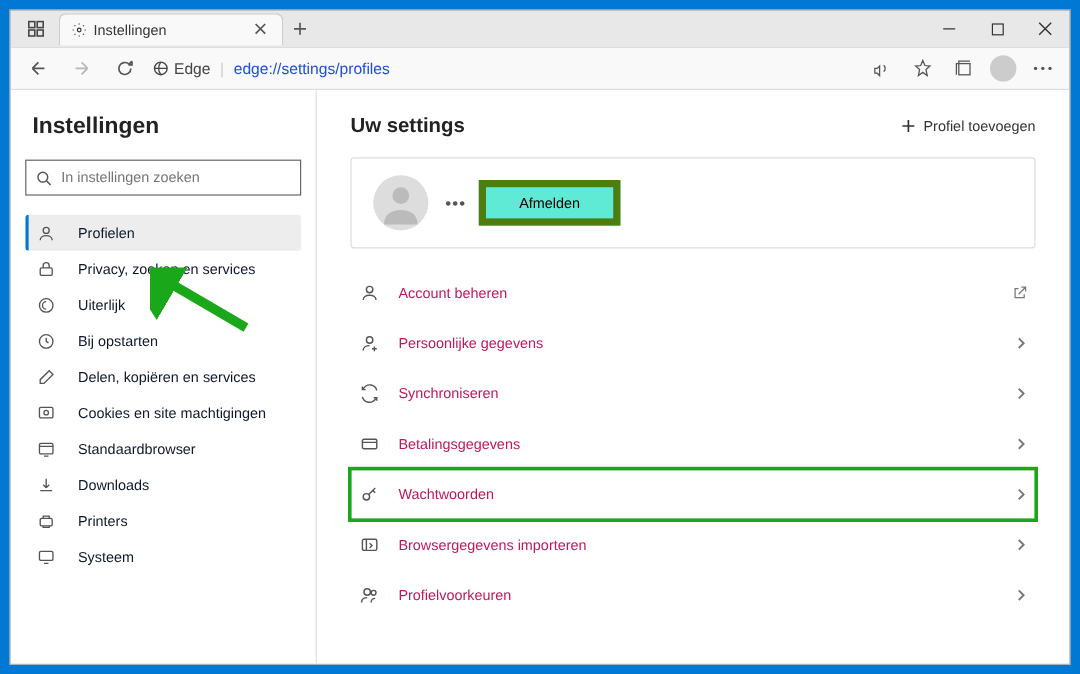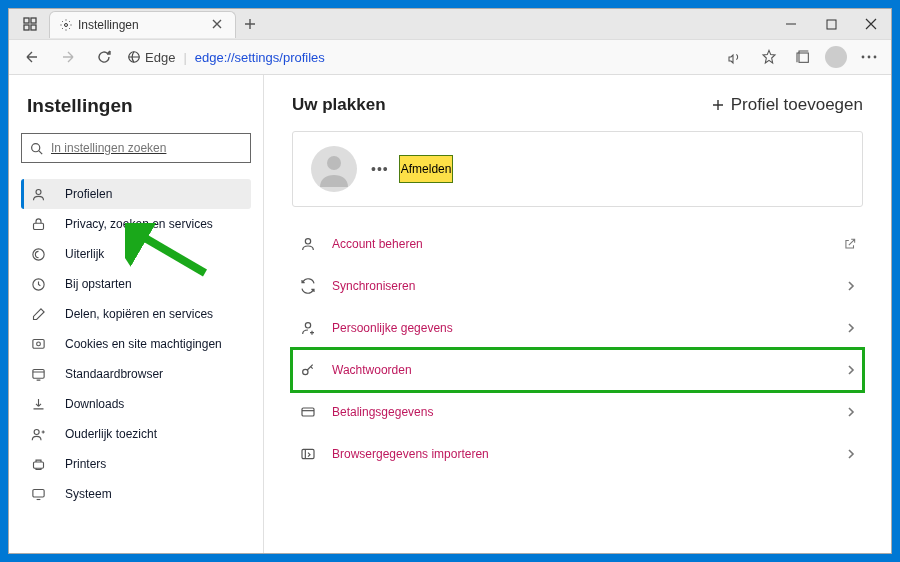--- a/index.html
+++ b/index.html
@@ -18,41 +18,41 @@
 .addr { flex: 1; display: flex; align-items: center; gap: 8px; font-size: 13px; color: #666; }
 .addr .edge-badge { display: flex; gap: 4px; color: #444; }
 .addr .url { color: #1d4ed8; }
 .tool-icons { display: flex; align-items: center; gap: 10px; color: #555; }
 .tool-icons .ti { width: 24px; height: 24px; display: flex; align-items: center; justify-content: center; cursor: pointer; }
 .avatar-small { width: 22px; height: 22px; border-radius: 50%; background: #ccc; }
 .content { flex: 1; background: #fff; display: flex; overflow: hidden; }
 .sidebar { width: 255px; border-right: 1px solid #e0e0e0; padding: 20px 12px; display: flex; flex-direction: column; gap: 10px; position: relative; }
 .sidebar h1 { font-size: 19px; font-weight: 600; color: #222; margin-bottom: 6px; margin-left: 6px; }
 .search { border: 1px solid #666; height: 30px; display: flex; align-items: center; padding: 0 8px; gap: 8px; }
-.search input { border: none; outline: none; flex: 1; font-size: 12px; color: #333; background: transparent; text-decoration: underline; }
+.search input { border: none; outline: none; flex: 1; font-size: 12px; color: #333; background: transparent; }
 .search .sicon { color: #555; }
 .nav-list { margin-top: 6px; display: flex; flex-direction: column; }
 .nav-item { display: flex; align-items: center; gap: 18px; padding: 6px 8px; font-size: 12px; color: #0f172a; cursor: pointer; border-radius: 3px; }
 .nav-item .nicon { width: 18px; height: 18px; display: flex; align-items: center; justify-content: center; color: #555; }
 .nav-item.active { background: #ededed; border-left: 3px solid #0078d4; padding-left: 5px; }
 .main { flex: 1; padding: 20px 28px; overflow: auto; }
 .main-header { display: flex; justify-content: space-between; align-items: center; margin-bottom: 16px; }
 .main-header h2 { font-size: 17px; font-weight: 600; color: #222; }
-.add-profile { display: flex; align-items: center; gap: 6px; font-size: 17px; color: #333; cursor: pointer; }
+.add-profile { display: flex; align-items: center; gap: 6px; font-size: 12px; color: #333; cursor: pointer; }
 .profile-card { border: 1px solid #ddd; border-radius: 3px; padding: 14px 18px; display: flex; align-items: center; gap: 14px; margin-bottom: 16px; }
 .profile-avatar { width: 46px; height: 46px; border-radius: 50%; background: #ddd; display: flex; align-items: center; justify-content: center; }
 .profile-info { flex: 1; }
 .profile-name { font-size: 14px; font-weight: 600; margin-bottom: 3px; color: #222; }
 .color-bar { height: 6px; margin-bottom: 5px; display: flex; gap: 1px; }
 .color-bar span { width: 10px; height: 6px; display: inline-block; }
 .sync-status { font-size: 11px; color: #107c10; display: flex; align-items: center; gap: 5px; }
 .sync-status .dot { width: 12px; height: 12px; border-radius: 50%; background: #107c10; display: flex; align-items: center; justify-content: center; color: #fff; font-size: 8px; }
 .profile-actions { display: flex; align-items: center; gap: 10px; }
 .more-dots { color: #555; font-size: 14px; cursor: pointer; letter-spacing: 1px; }
-.signout-btn { border: 1px solid #4d7c0f; background: #fde047; padding: 6px 1px; font-size: 12px; cursor: pointer; }
+.signout-btn { border: 6px solid #4d7c0f; background: #5eead4; padding: 6px 28px; font-size: 12px; cursor: pointer; }
 .option-row { display: flex; align-items: center; gap: 14px; padding: 11px 6px; font-size: 12px; color: #be185d; cursor: pointer; }
 .option-row .oicon { width: 20px; height: 20px; display: flex; align-items: center; justify-content: center; color: #555; }
 .option-row .olabel { flex: 1; }
 .option-row .chev { color: #777; }
 .option-row.highlighted { outline: 3px solid #1aa81a; outline-offset: -1px; }
 .arrow-annotation { position: absolute; left: 116px; top: 148px; pointer-events: none; }
 svg { display: block; }
 </style>
 </head>
 <body>
@@ -242,29 +242,20 @@
             <span class="nicon">
               <svg width="15" height="15" viewBox="0 0 24 24" fill="none" stroke="currentColor" stroke-width="1.8">
                 <path d="M12 3v12m0 0l-4-4m4 4l4-4M4 19h16"></path>
               </svg>
             </span>
             <span>Downloads</span>
           </div>
           <div class="nav-item">
             <span class="nicon">
               <svg width="15" height="15" viewBox="0 0 24 24" fill="none" stroke="currentColor" stroke-width="1.8">
-                <circle cx="9" cy="8" r="4"></circle>
-                <path d="M2 21c0-4 3-6 7-6s7 2 7 6M17 8h5m-2.5-2.5v5"></path>
-              </svg>
-            </span>
-            <span>Ouderlijk toezicht</span>
-          </div>
-          <div class="nav-item">
-            <span class="nicon">
-              <svg width="15" height="15" viewBox="0 0 24 24" fill="none" stroke="currentColor" stroke-width="1.8">
                 <rect x="4" y="8" width="16" height="10" rx="2"></rect>
                 <path d="M8 8V5h8v3M8 18v2h8v-2"></path>
               </svg>
             </span>
             <span>Printers</span>
           </div>
           <div class="nav-item">
             <span class="nicon">
               <svg width="15" height="15" viewBox="0 0 24 24" fill="none" stroke="currentColor" stroke-width="1.8">
                 <rect x="3" y="4" width="18" height="12" rx="2"></rect>
@@ -280,21 +271,21 @@
             <marker id="ah" markerWidth="8" markerHeight="8" refX="2" refY="4" orient="auto">
               <path d="M0 0L8 4L0 8z" fill="#1aa81a"></path>
             </marker>
           </defs>
         <path d="M80 50 L8 8" stroke="#1aa81a" stroke-width="8" marker-end="url(#ah)"></path>
       </svg>
     </div>
 
     <div class="main">
       <div class="main-header">
-        <h2>Uw plakken</h2>
+        <h2>Uw settings</h2>
         <div class="add-profile">
           <svg width="14" height="14" viewBox="0 0 14 14" stroke="currentColor" stroke-width="1.4">
               <path d="M7 2v10M2 7h10"></path>
             </svg>
           <span>Profiel toevoegen</span>
         </div>
       </div>
 
       <div class="profile-card">
         <div class="profile-avatar">
@@ -320,83 +311,98 @@
             <span class="olabel">Account beheren</span>
             <span class="chev">
               <svg width="14" height="14" viewBox="0 0 24 24" fill="none" stroke="currentColor" stroke-width="1.8">
                 <path d="M14 4h6v6M20 4L10 14M18 14v5H5V6h5"></path>
               </svg>
             </span>
           </div>
           <div class="option-row">
             <span class="oicon">
               <svg width="16" height="16" viewBox="0 0 24 24" fill="none" stroke="currentColor" stroke-width="1.8">
-                <path d="M21 8a9 9 0 0 0-16.4-2.6L3 7m0-4v4h4M3 16a9 9 0 0 0 16.4 2.6L21 17m0 4v-4h-4"></path>
-              </svg>
-            </span>
-            <span class="olabel">Synchroniseren</span>
-            <span class="chev">
-              <svg width="12" height="12" viewBox="0 0 12 12" fill="none" stroke="currentColor" stroke-width="1.6">
-                <path d="M4 2l4 4-4 4"></path>
-              </svg>
-            </span>
-          </div>
-          <div class="option-row">
-            <span class="oicon">
-              <svg width="16" height="16" viewBox="0 0 24 24" fill="none" stroke="currentColor" stroke-width="1.8">
                 <circle cx="12" cy="8" r="4"></circle>
                 <path d="M4 21c0-4 4-6 8-6M18 16v6m-3-3h6"></path>
               </svg>
             </span>
             <span class="olabel">Persoonlijke gegevens</span>
             <span class="chev">
               <svg width="12" height="12" viewBox="0 0 12 12" fill="none" stroke="currentColor" stroke-width="1.6">
                 <path d="M4 2l4 4-4 4"></path>
               </svg>
             </span>
           </div>
+          <div class="option-row">
+            <span class="oicon">
+              <svg width="16" height="16" viewBox="0 0 24 24" fill="none" stroke="currentColor" stroke-width="1.8">
+                <path d="M21 8a9 9 0 0 0-16.4-2.6L3 7m0-4v4h4M3 16a9 9 0 0 0 16.4 2.6L21 17m0 4v-4h-4"></path>
+              </svg>
+            </span>
+            <span class="olabel">Synchroniseren</span>
+            <span class="chev">
+              <svg width="12" height="12" viewBox="0 0 12 12" fill="none" stroke="currentColor" stroke-width="1.6">
+                <path d="M4 2l4 4-4 4"></path>
+              </svg>
+            </span>
+          </div>
+          <div class="option-row">
+            <span class="oicon">
+              <svg width="16" height="16" viewBox="0 0 24 24" fill="none" stroke="currentColor" stroke-width="1.8">
+                <rect x="3" y="6" width="18" height="12" rx="2"></rect>
+                <path d="M3 10h18"></path>
+              </svg>
+            </span>
+            <span class="olabel">Betalingsgegevens</span>
+            <span class="chev">
+              <svg width="12" height="12" viewBox="0 0 12 12" fill="none" stroke="currentColor" stroke-width="1.6">
+                <path d="M4 2l4 4-4 4"></path>
+              </svg>
+            </span>
+          </div>
           <div class="option-row highlighted">
             <span class="oicon">
               <svg width="16" height="16" viewBox="0 0 24 24" fill="none" stroke="currentColor" stroke-width="1.8">
                 <circle cx="8" cy="15" r="4"></circle>
                 <path d="M11 12l8-8m-3 3l3 3"></path>
               </svg>
             </span>
             <span class="olabel">Wachtwoorden</span>
             <span class="chev">
               <svg width="12" height="12" viewBox="0 0 12 12" fill="none" stroke="currentColor" stroke-width="1.6">
                 <path d="M4 2l4 4-4 4"></path>
               </svg>
             </span>
           </div>
           <div class="option-row">
             <span class="oicon">
               <svg width="16" height="16" viewBox="0 0 24 24" fill="none" stroke="currentColor" stroke-width="1.8">
-                <rect x="3" y="6" width="18" height="12" rx="2"></rect>
-                <path d="M3 10h18"></path>
-              </svg>
-            </span>
-            <span class="olabel">Betalingsgegevens</span>
-            <span class="chev">
-              <svg width="12" height="12" viewBox="0 0 12 12" fill="none" stroke="currentColor" stroke-width="1.6">
-                <path d="M4 2l4 4-4 4"></path>
-              </svg>
-            </span>
-          </div>
-          <div class="option-row">
-            <span class="oicon">
-              <svg width="16" height="16" viewBox="0 0 24 24" fill="none" stroke="currentColor" stroke-width="1.8">
                 <rect x="3" y="5" width="18" height="14" rx="2"></rect>
                 <path d="M8 5v14M12 10l3 3-3 3"></path>
               </svg>
             </span>
             <span class="olabel">Browsergegevens importeren</span>
             <span class="chev">
               <svg width="12" height="12" viewBox="0 0 12 12" fill="none" stroke="currentColor" stroke-width="1.6">
                 <path d="M4 2l4 4-4 4"></path>
               </svg>
             </span>
           </div>
+          <div class="option-row">
+            <span class="oicon">
+              <svg width="16" height="16" viewBox="0 0 24 24" fill="none" stroke="currentColor" stroke-width="1.8">
+                <circle cx="9" cy="8" r="4"></circle>
+                <circle cx="17" cy="9" r="3"></circle>
+                <path d="M2 21c0-4 3-6 7-6M14 21c0-3 2-5 5-5"></path>
+              </svg>
+            </span>
+            <span class="olabel">Profielvoorkeuren</span>
+            <span class="chev">
+              <svg width="12" height="12" viewBox="0 0 12 12" fill="none" stroke="currentColor" stroke-width="1.6">
+                <path d="M4 2l4 4-4 4"></path>
+              </svg>
+            </span>
+          </div>
         </div>
     </div>
 
   </div>
 </div>
 
 </body></html>

